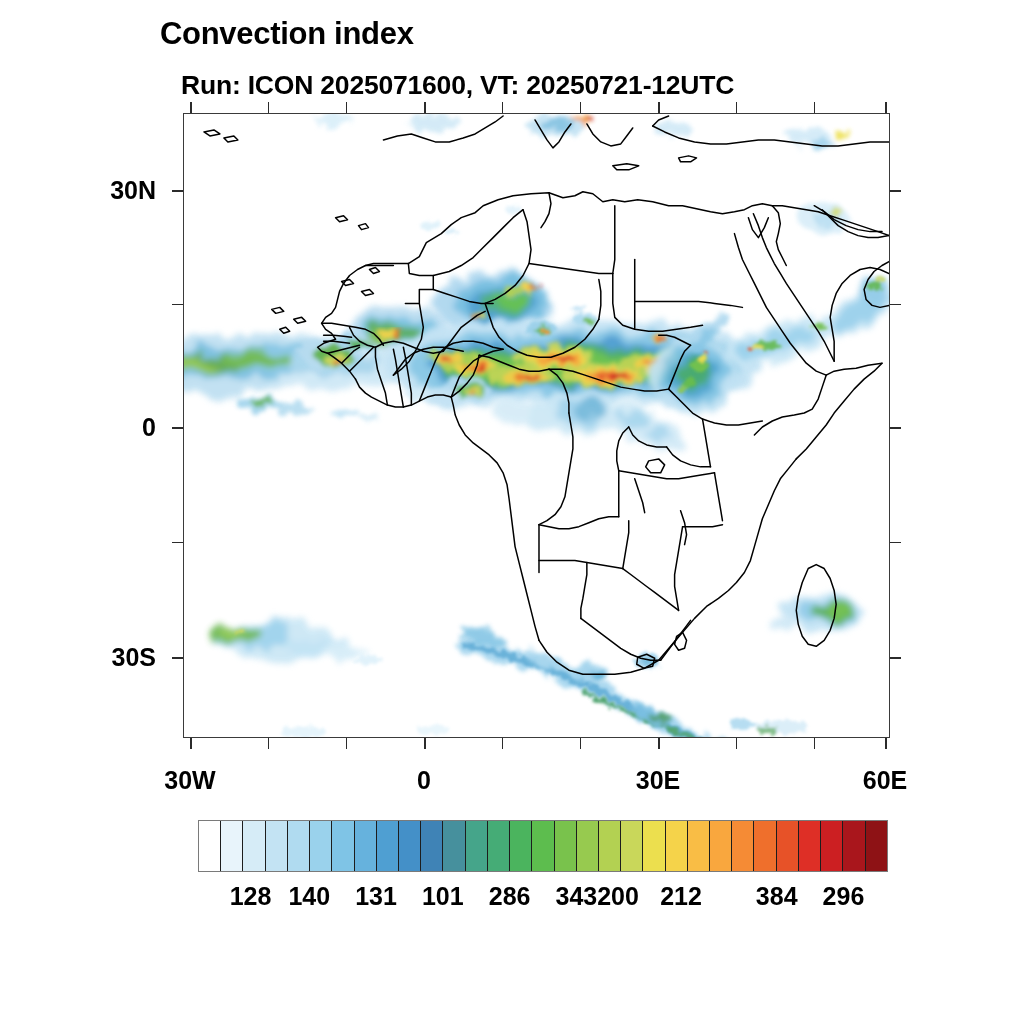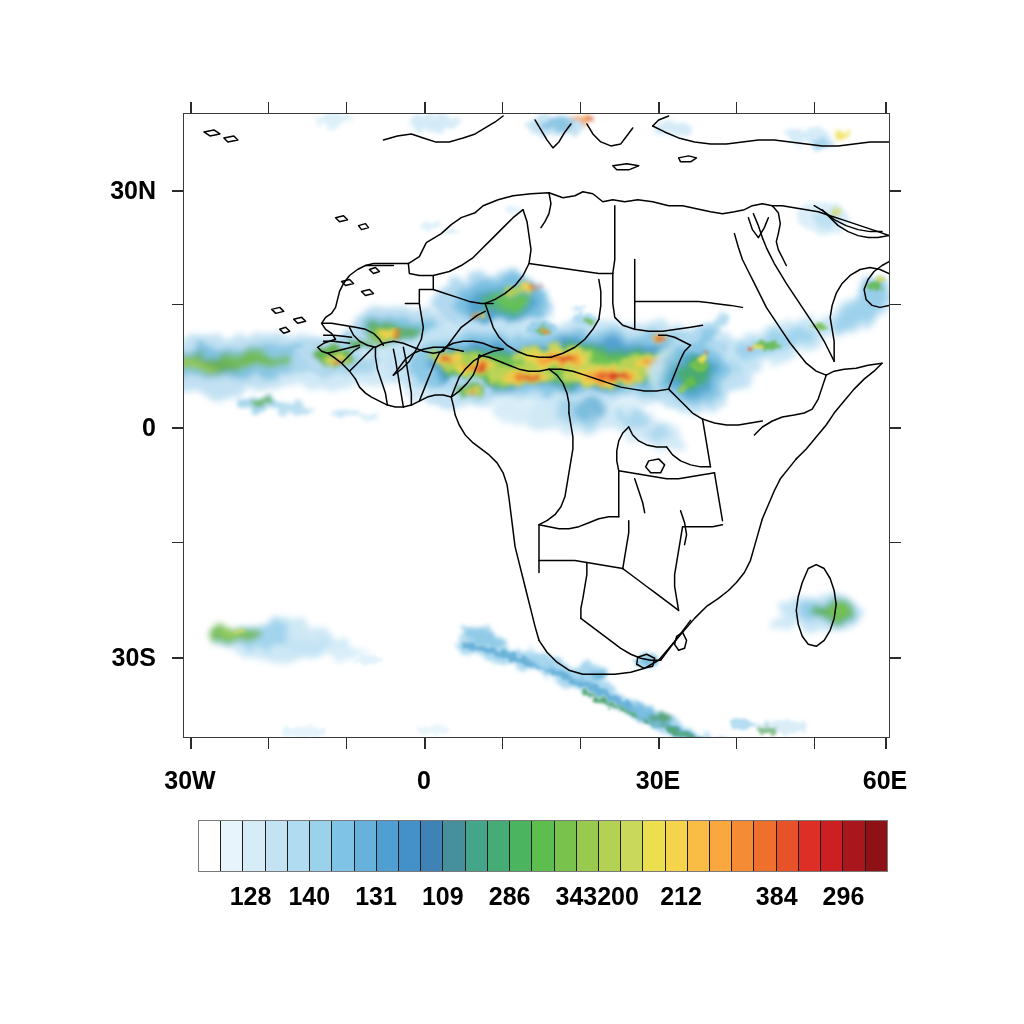--- a/index.html
+++ b/index.html
@@ -130,20 +130,22 @@
     white-space: nowrap;
     line-height: 1;
     transform: translateX(-50%);
   }
 </style>
 </head>
 <body>
 
 <div id="page">
 
+  <div class="title-main">Convection index</div>
+  <div class="title-sub">Run: ICON 2025071600,  VT: 20250721-12UTC</div>
 
   <div id="map-frame">
     <svg id="map-svg" viewBox="0 0 707 625" preserveAspectRatio="none">
       <defs>
 
         <filter id="blurS" x="-60%" y="-60%" width="220%" height="220%">
           <feGaussianBlur stdDeviation="3.2"></feGaussianBlur>
         </filter>
         <filter id="blurM" x="-60%" y="-60%" width="220%" height="220%">
           <feGaussianBlur stdDeviation="6.5"></feGaussianBlur>
@@ -700,21 +702,21 @@
         <div class="cb-cell" style="background: rgb(204, 31, 34);"></div>
         <div class="cb-cell" style="background: rgb(169, 22, 28);"></div>
         <div class="cb-cell" style="background: rgb(142, 18, 21);"></div>
       </div>
   </div>
 
   <div id="colorbar-labels">
       <div class="cb-label" style="left: 242.516px; margin-left: 8px;">128</div>
       <div class="cb-label" style="left: 309.29px;">140</div>
       <div class="cb-label" style="left: 376.065px;">131</div>
-      <div class="cb-label" style="left: 442.839px;">109</div>
+      <div class="cb-label" style="left: 442.839px;">101</div>
       <div class="cb-label" style="left: 509.613px;">286</div>
       <div class="cb-label" style="left: 576.387px;">343</div>
       <div class="cb-label" style="left: 618px;">200</div>
       <div class="cb-label" style="left: 681px;">212</div>
       <div class="cb-label" style="left: 776.71px;">384</div>
       <div class="cb-label" style="left: 843.484px;">296</div>
     </div>
 
 </div>
 

